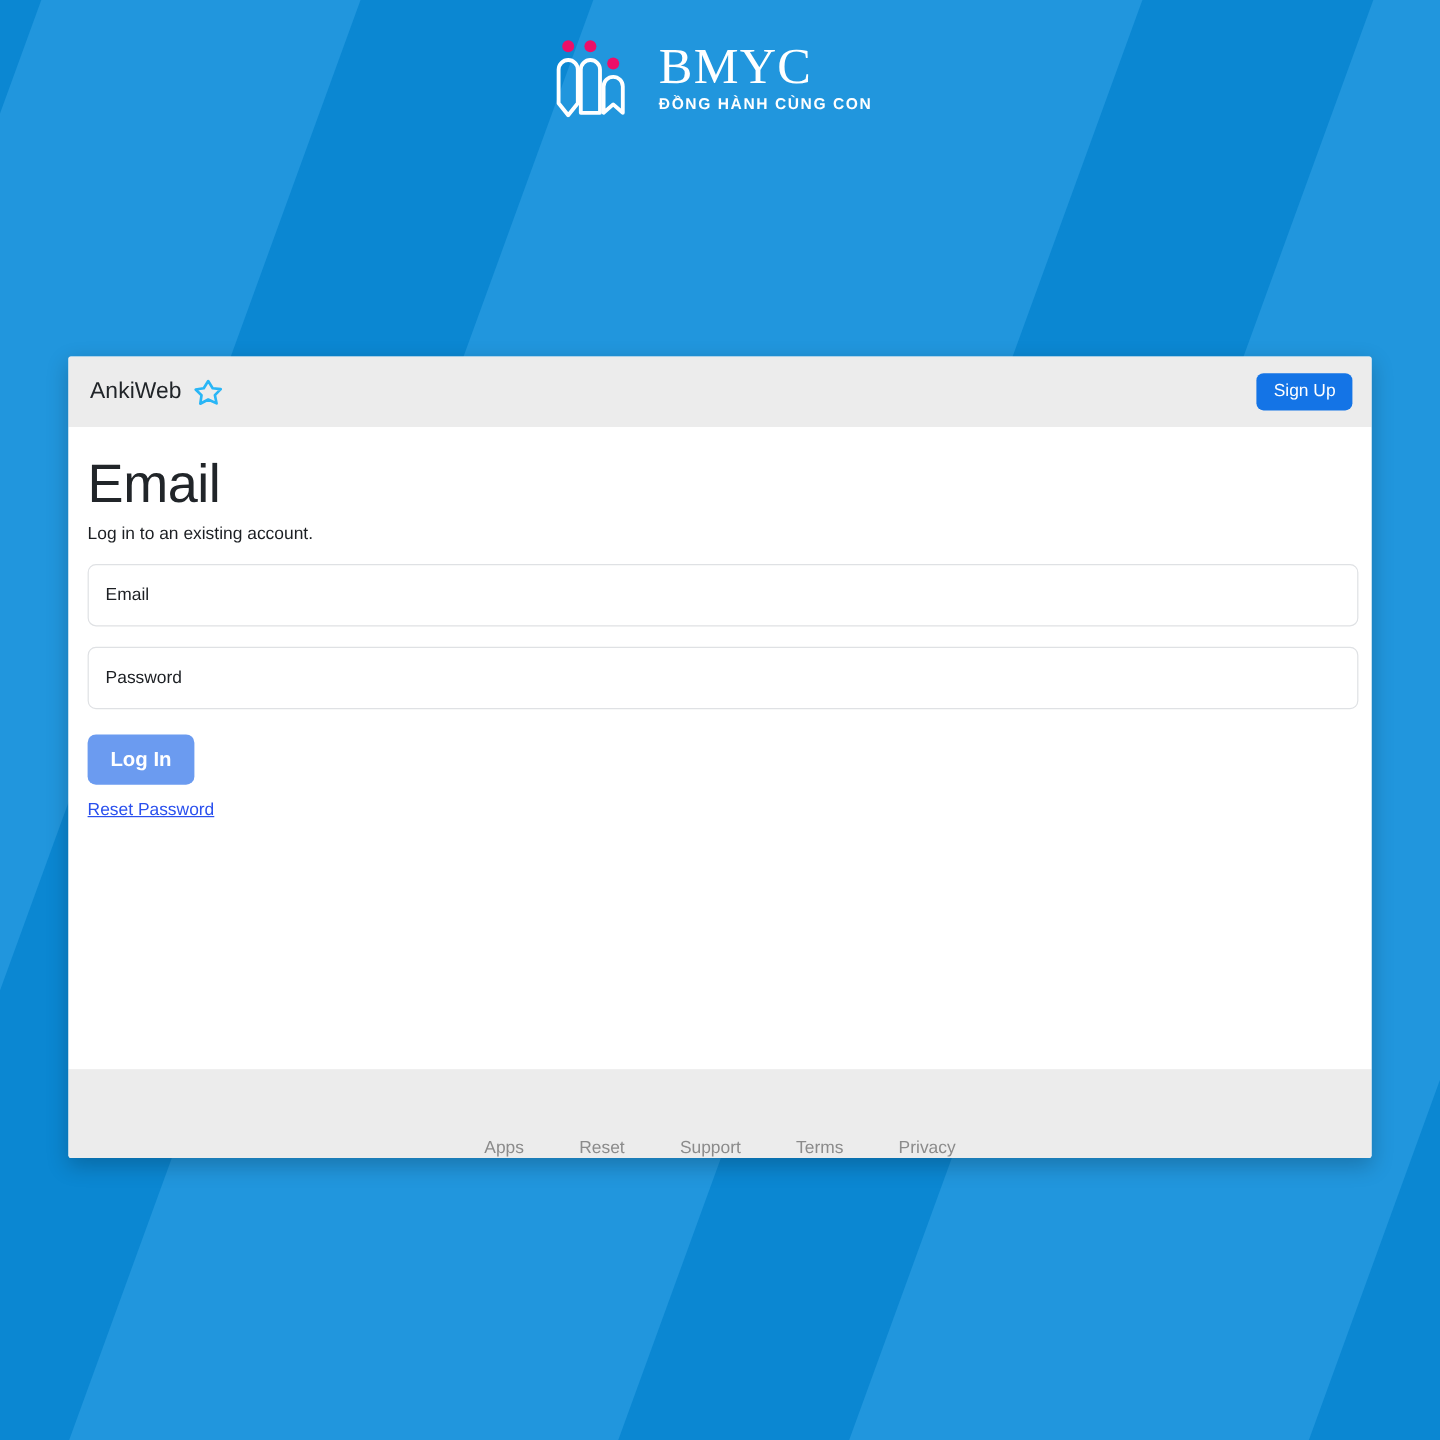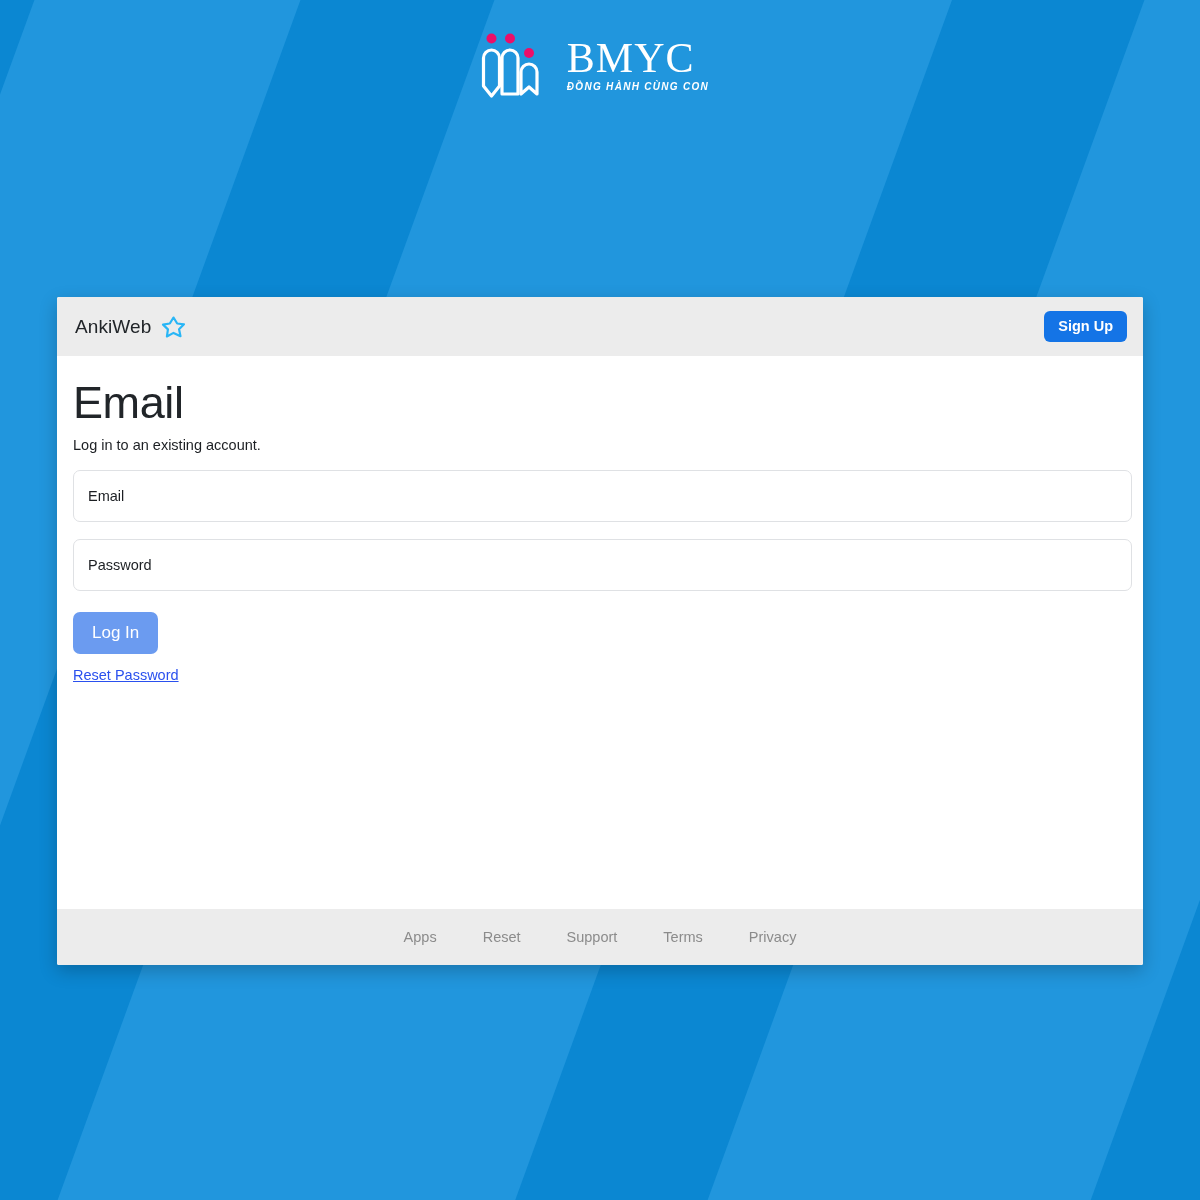--- a/index.html
+++ b/index.html
@@ -47,26 +47,25 @@
   #logo-wordmark {
     font-family: "Liberation Serif", serif;
     color: #ffffff;
     font-size: 42px;
     line-height: 0.98;
     letter-spacing: 1px;
     font-weight: 400;
   }
   #logo-tagline {
     color: #ffffff;
-    font-size: 10px;
+    font-size: 13px;
     letter-spacing: 1.3px;
     font-weight: 700;
     margin-top: 2px;
     white-space: nowrap;
-    font-style: italic;
   }
 
   
   #app-card {
     position: absolute;
     left: 57px; top: 297px;
     width: 1086px; height: 668px;
     background: #ffffff;
     border-radius: 2px;
     box-shadow: 0 6px 18px rgba(0,0,0,0.22);
@@ -88,21 +87,21 @@
   #ankiweb-name {
     font-size: 19px;
     color: #212529;
     letter-spacing: 0.1px;
   }
   #anki-star { width: 27px; height: 27px; display: block; margin-top: 1px; }
   #signup-button {
     background: #1474e6;
     color: #ffffff;
     font-size: 14.5px;
-    font-weight: bold;
+    font-weight: normal;
     border: none;
     border-radius: 6px;
     padding: 8px 14px;
     cursor: pointer;
     font-family: "Liberation Sans", sans-serif;
     line-height: 1.1;
   }
 
   #app-body {
     flex: 1 1 auto;
@@ -140,35 +139,36 @@
     margin-top: 21px;
     background: #6b9bf0;
     color: #ffffff;
     border: none;
     border-radius: 7px;
     font-size: 17px;
     padding: 11px 19px;
     cursor: pointer;
     font-family: "Liberation Sans", sans-serif;
     display: block;
+    font-weight: bold;
   }
   #reset-password-link {
     display: inline-block;
     margin-top: 13px;
     font-size: 14.5px;
     color: #2a50ee;
     text-decoration: underline;
   }
 
   #app-footer {
     flex: 0 0 auto;
-    height: 56px;
+    height: 74px;
     background: #ececec;
     display: flex;
-    align-items: center;
+    align-items: flex-end;
     justify-content: center;
     gap: 46px;
   }
   .footer-link {
     font-size: 14.5px;
     color: #8b8b8b;
     text-decoration: none;
     cursor: pointer;
   }
 </style>

